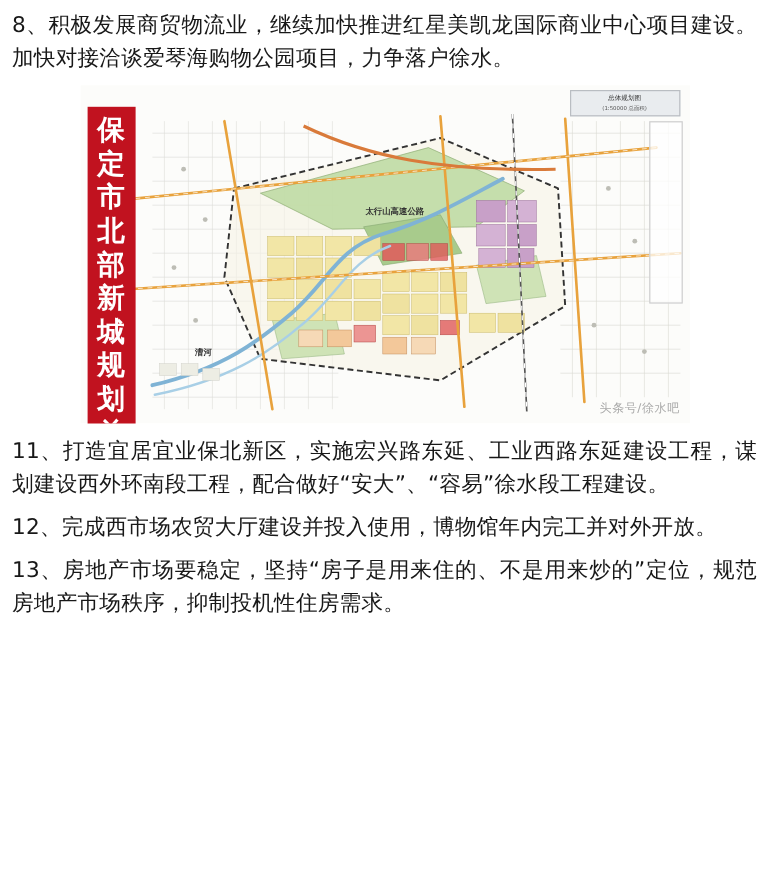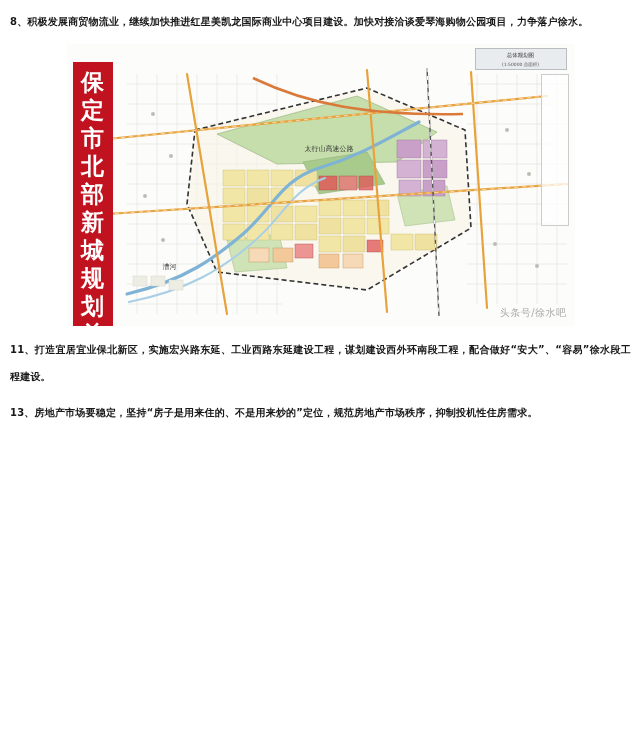--- a/index.html
+++ b/index.html
@@ -15,27 +15,26 @@
     overflow: hidden;
   }
   .page {
     width: 641px;
     height: 744px;
     position: relative;
     padding: 0;
     box-sizing: border-box;
   }
   .para {
-    font-size: 10px;
+    font-size: 18px;
     line-height: 27px;
     color: #181818;
     margin: 0 10px 9px 10px;
     text-align: justify;
     letter-spacing: 0.2px;
-    font-weight: bold;
   }
   .para-first {
     margin-top: 8px;
   }
   .figure-wrap {
     margin: 8px 0 10px 0;
     display: flex;
     justify-content: center;
   }
   .figure {
@@ -95,20 +94,21 @@
     bottom: 6px;
     font-size: 10px;
     color: #a9a9a9;
     letter-spacing: 0.5px;
   }
   .map-label {
     position: absolute;
     font-size: 7px;
     color: #333;
     white-space: nowrap;
+    font-weight: bold;
   }
   .legend-box {
     position: absolute;
     right: 6px;
     top: 30px;
     width: 26px;
     height: 150px;
     background: rgba(255,255,255,0.75);
     border: 1px solid #ccc;
   }
@@ -259,15 +259,16 @@
       </div>
 
       <div class="map-label" style="left:238px; top:100px;">太行山高速公路</div>
       <div class="map-label" style="left:96px; top:218px;">漕河</div>
 
       <div class="watermark">头条号/徐水吧</div>
     </div>
   </div>
 
   <div class="para">11、打造宜居宜业保北新区，实施宏兴路东延、工业西路东延建设工程，谋划建设西外环南段工程，配合做好“安大”、“容易”徐水段工程建设。</div>
+  <div class="para">12、完成西市场农贸大厅建设并投入使用，博物馆年内完工并对外开放。</div>
   <div class="para">13、房地产市场要稳定，坚持“房子是用来住的、不是用来炒的”定位，规范房地产市场秩序，抑制投机性住房需求。</div>
 
 </div>
 
 </body></html>

